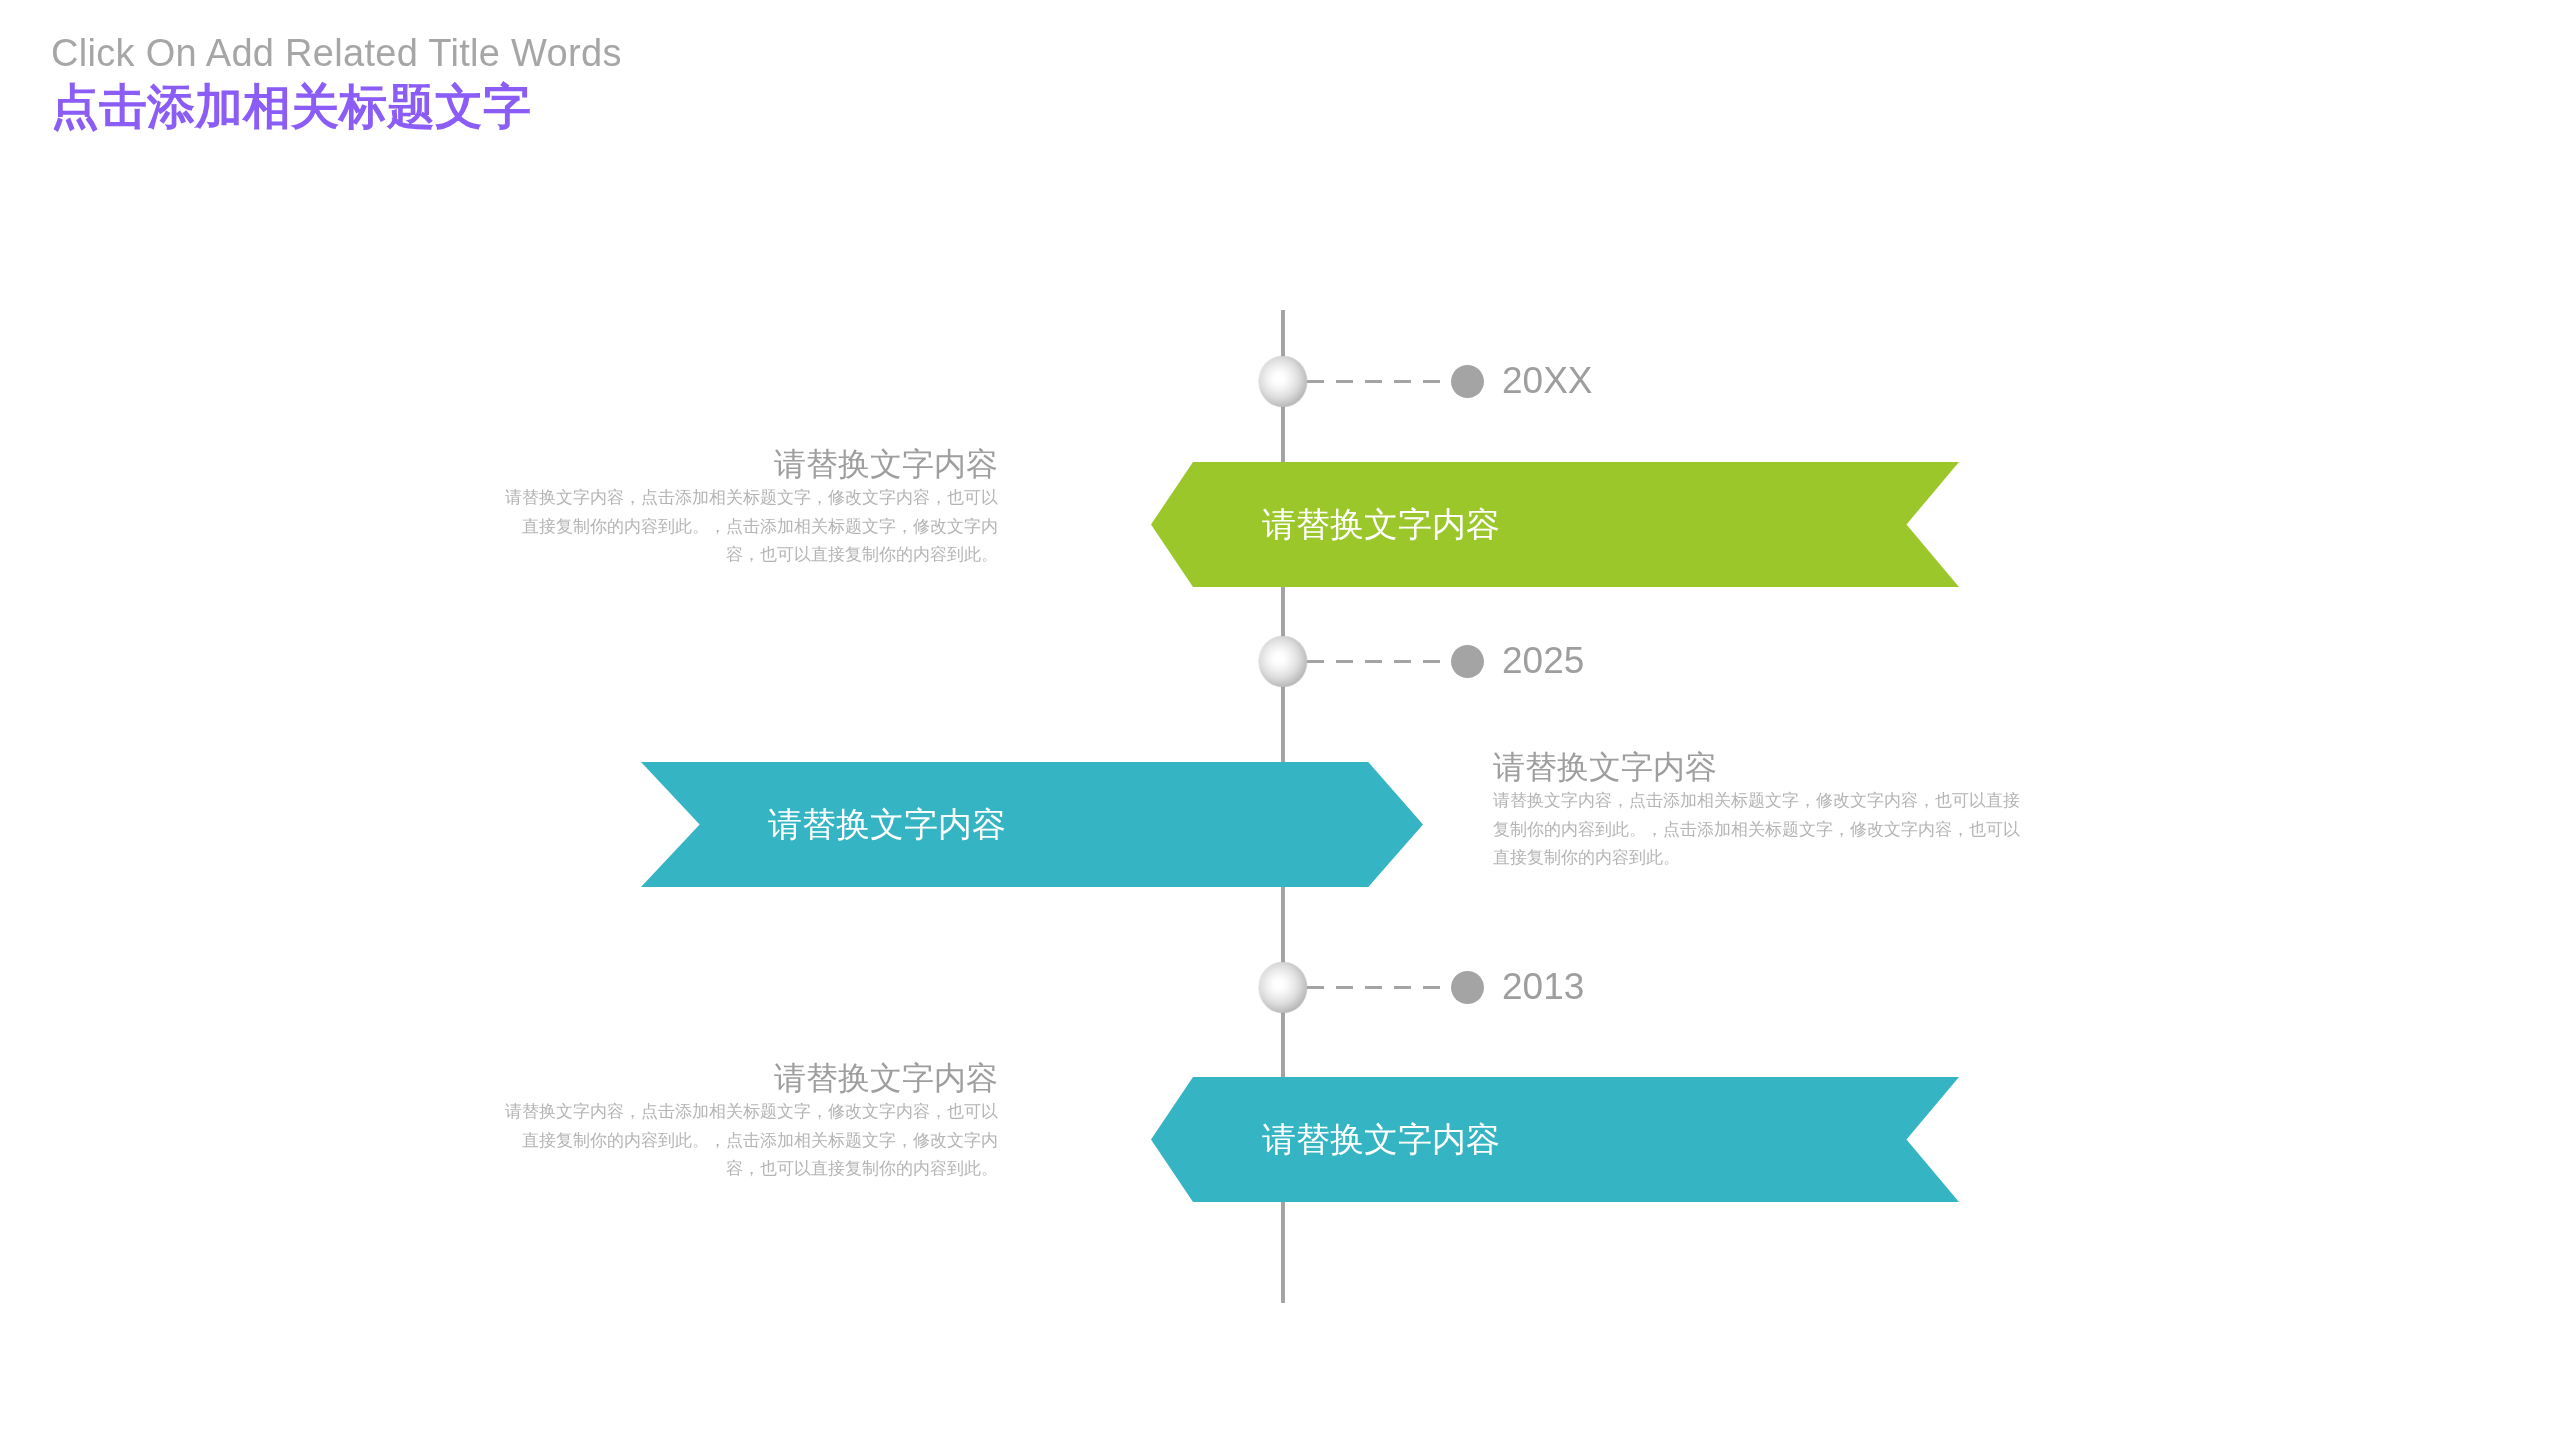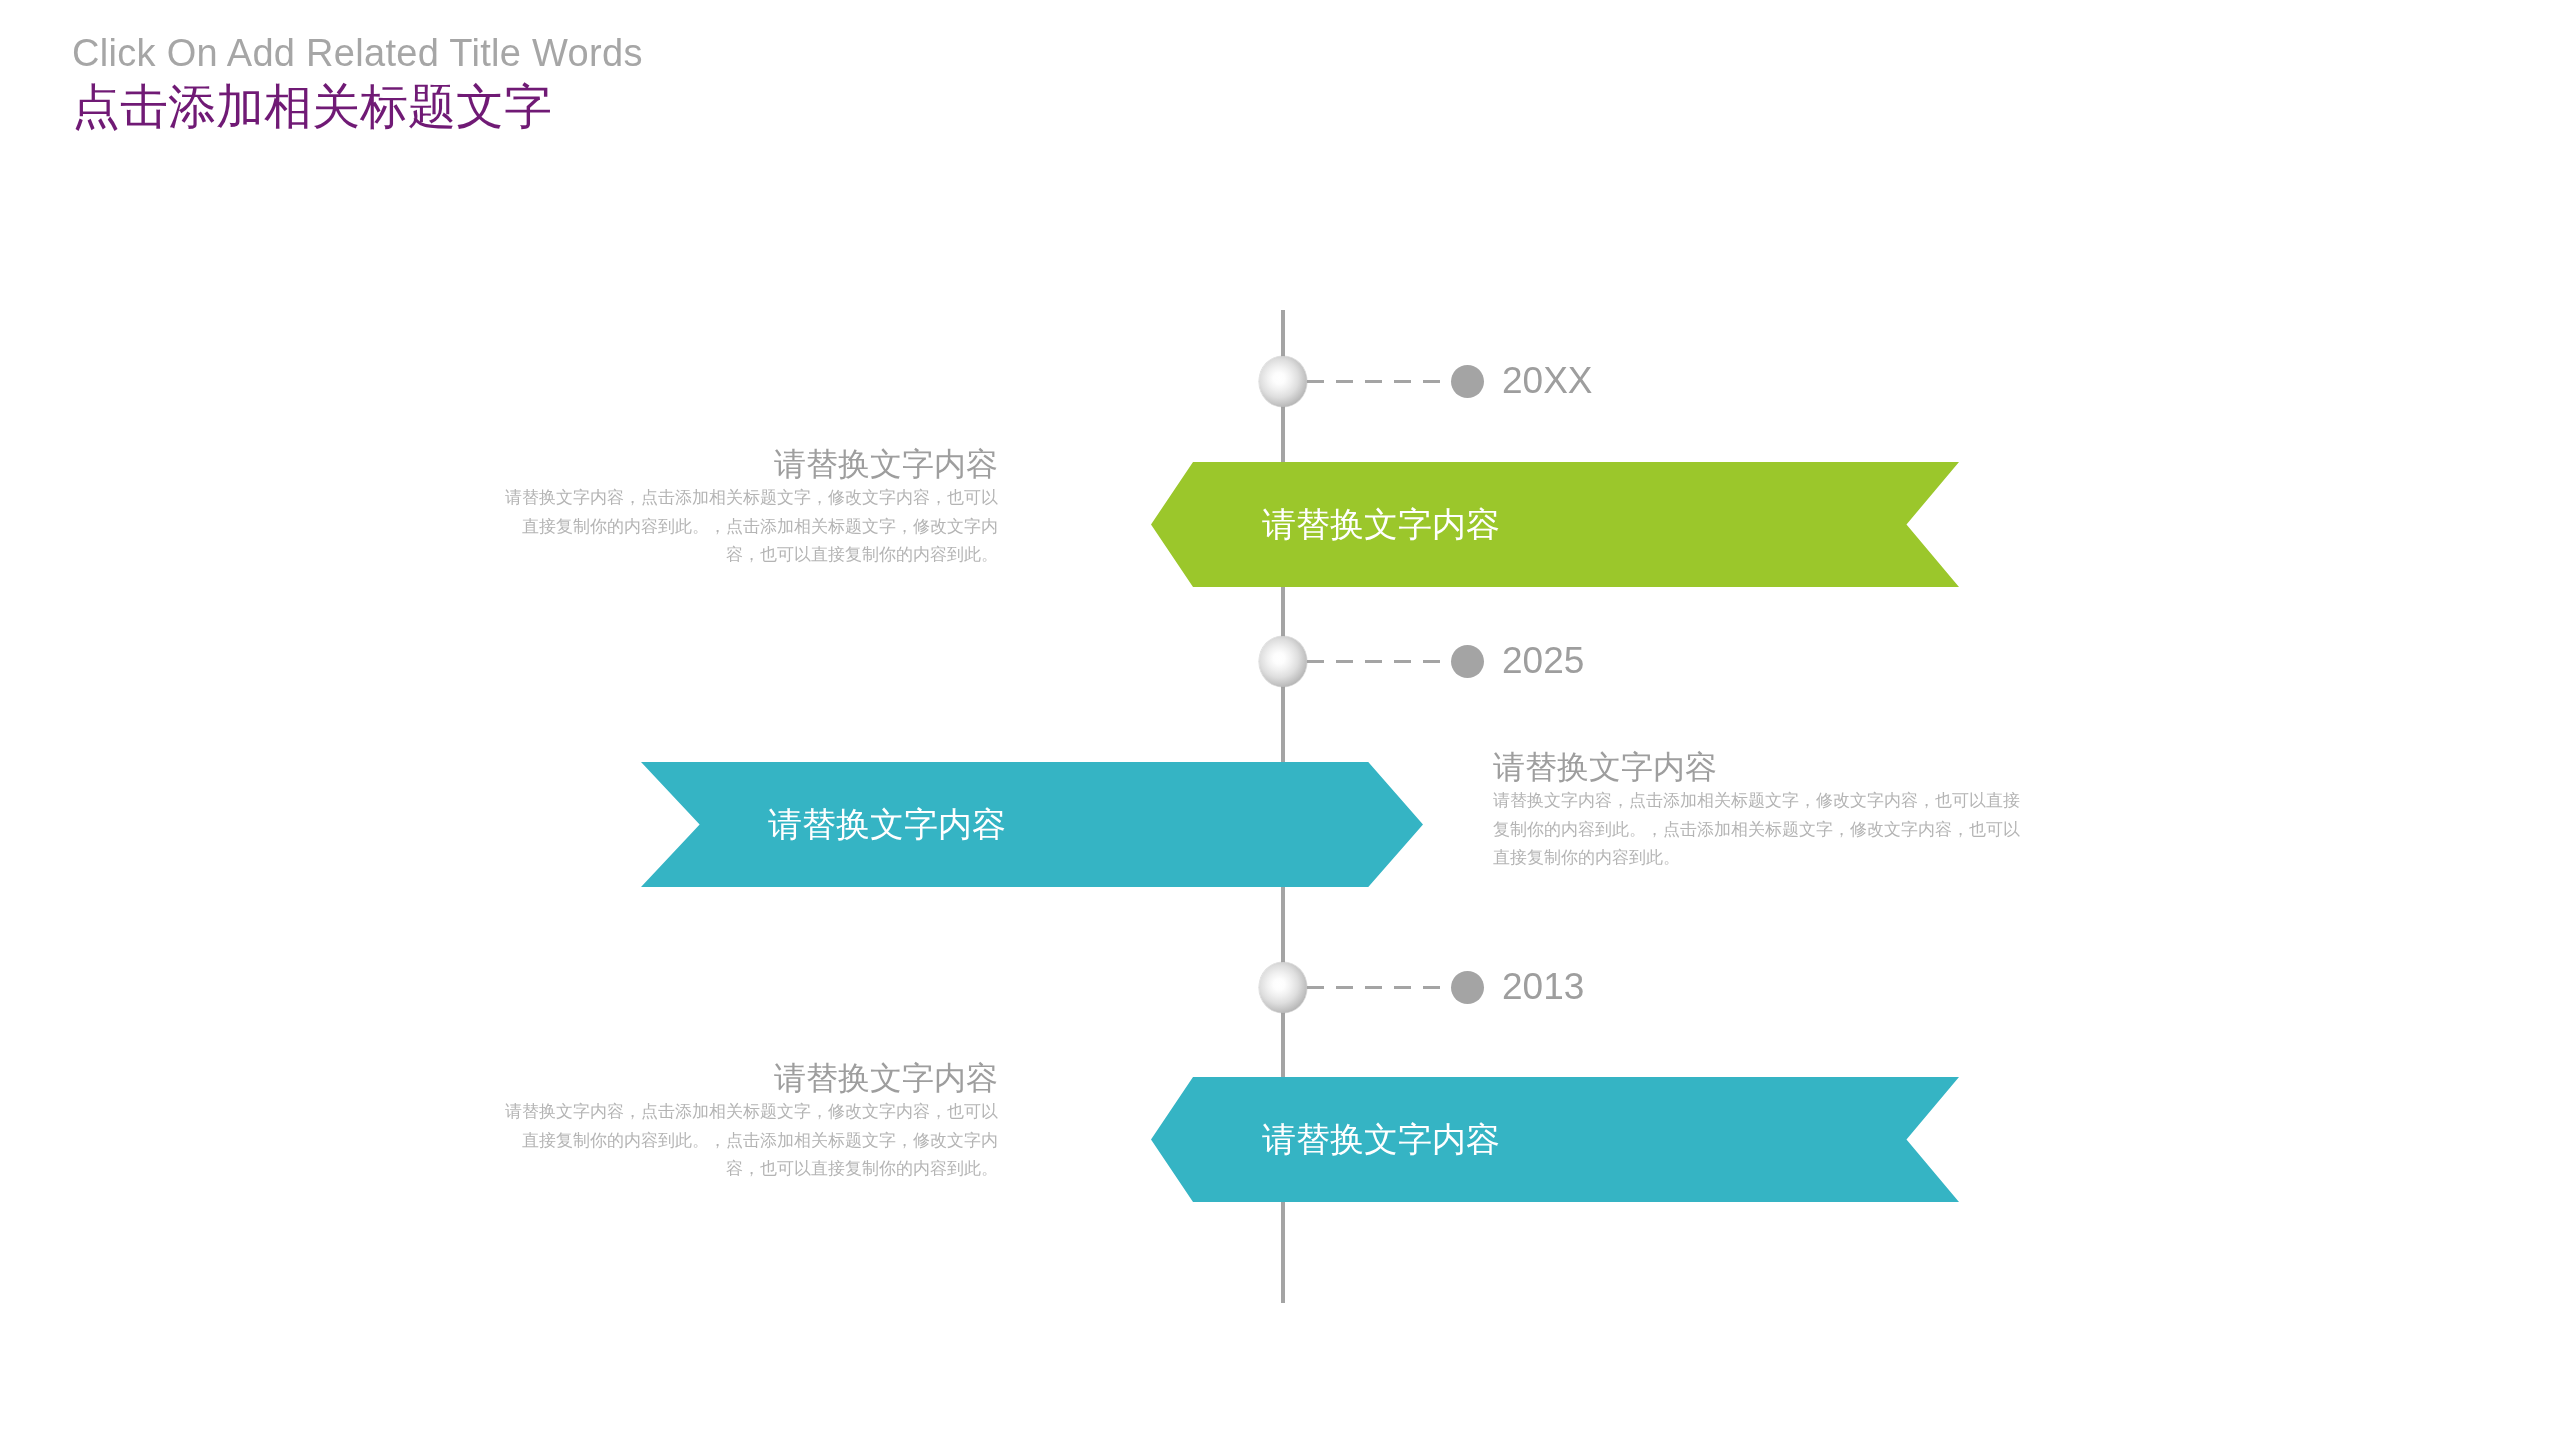--- a/index.html
+++ b/index.html
@@ -15,36 +15,35 @@
     font-family: "Liberation Sans", "DejaVu Sans", sans-serif;
     -webkit-font-smoothing: antialiased;
   }
 
   
   .header {
     position: absolute;
     left: 51px;
     top: 30.5px;
     width: 1018px;
-    margin-left: 21px;
   }
   .header-en {
     font-size: 38px;
     color: #a6a6a6;
     letter-spacing: 0.3px;
     line-height: 1.18;
     white-space: nowrap;
     font-weight: 400;
   }
   .header-cn {
     font-size: 48px;
-    color: #701a75;
+    color: #8b5cf6;
     line-height: 1.18;
     white-space: nowrap;
-    font-weight: 400;
+    font-weight: 700;
     margin-top: 3.8px;
   }
 
   
   .spine {
     position: absolute;
     left: 1281px;
     top: 310px;
     width: 3.8px;
     height: 993px;

